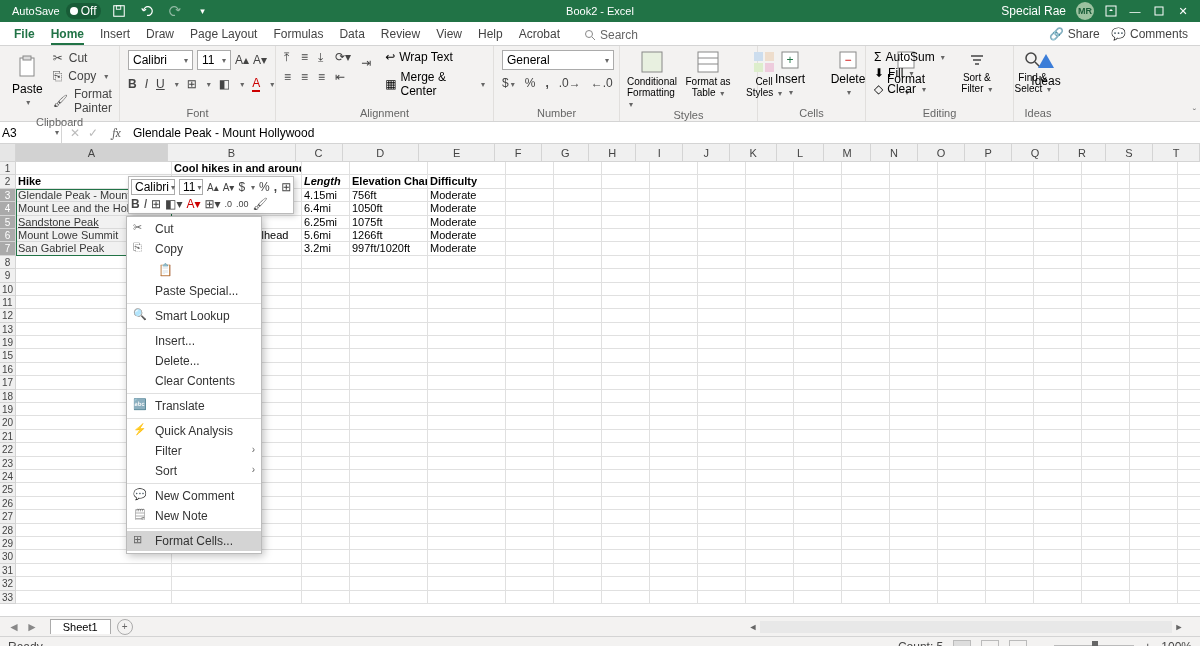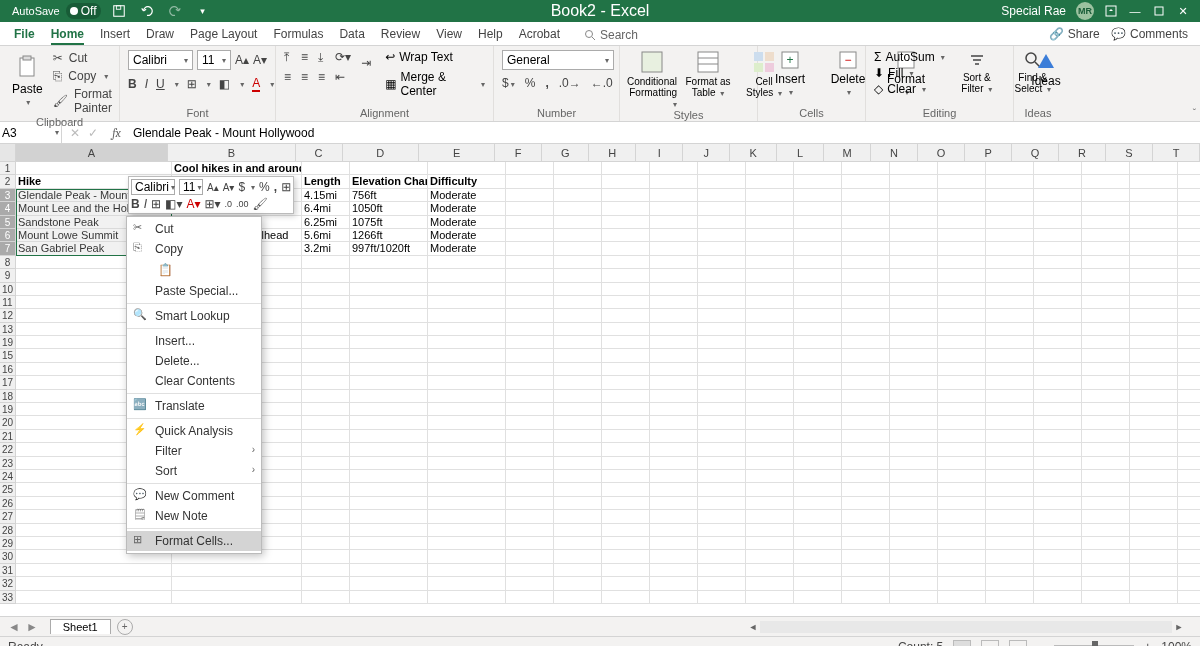--- a/index.html
+++ b/index.html
@@ -2,21 +2,21 @@
 <html><head>
 <meta charset="utf-8">
 <style>
 *{margin:0;padding:0;box-sizing:border-box;font-family:"Segoe UI",Tahoma,sans-serif;font-size:12px;user-select:none}
 body{background:#fff;width:1200px;height:646px;overflow:hidden;position:relative}
 .titlebar{height:22px;background:#217346;display:flex;align-items:center;color:#fff;padding:0 4px}
 .autosave-label{font-size:11px;margin-left:8px}
 .autosave-toggle{display:inline-flex;align-items:center;background:#185c37;border-radius:8px;padding:1px 4px;margin-left:6px;font-size:9px}
 .autosave-toggle .knob{width:8px;height:8px;border-radius:50%;background:#fff;margin-right:3px}
 .tb-icon{width:20px;height:20px;display:flex;align-items:center;justify-content:center;font-size:13px;margin-left:8px;cursor:pointer}
-.tb-title{position:absolute;left:50%;transform:translateX(-50%);font-size:16px}
+.tb-title{position:absolute;left:50%;transform:translateX(-50%);font-size:11px}
 .tb-right{margin-left:auto;display:flex;align-items:center;gap:10px;margin-right:6px}
 .avatar{width:18px;height:18px;border-radius:50%;background:#9cc2a0;color:#185c37;display:flex;align-items:center;justify-content:center;font-size:9px;font-weight:bold}
 .wc{width:14px;height:14px;display:flex;align-items:center;justify-content:center;font-size:11px;cursor:pointer}
 .menubar{height:24px;background:#fff;display:flex;align-items:end;border-bottom:1px solid #d4d4d4;padding-left:14px}
 .menubar .file{color:#217346;font-weight:600;margin-right:16px;padding-bottom:4px;cursor:pointer}
 .menubar .tab{margin-right:16px;padding-bottom:4px;cursor:pointer;color:#444}
 .menubar .tab.active{border-bottom:2px solid #217346;color:#217346;font-weight:600;padding-bottom:2px}
 .search-box{display:flex;align-items:center;color:#666;margin-left:8px;margin-bottom:3px}
 .search-box svg{margin-right:4px}
 .share-comments{margin-left:auto;display:flex;gap:12px;margin-right:12px;color:#444;padding-bottom:4px}
@@ -273,21 +273,21 @@
     </div>
     <div class="rgroup-label">Number</div>
   </div>
 
   <div class="rgroup" style="width:138px">
     <div class="styles-row">
       <div class="style-btn">
           <svg width="24" height="24">
             <rect x="2" y="2" width="20" height="20" fill="#e8f0e0" stroke="#888"></rect>
           </svg>
-          <span style="font-size:10px;text-align:right">Conditional<br>Formatting <span class="caret">▾</span></span>
+          <span style="font-size:10px;text-align:left">Conditional<br>Formatting <span class="caret">▾</span></span>
         </div>
       <div class="style-btn">
           <svg width="24" height="24">
             <rect x="2" y="2" width="20" height="20" fill="#fff" stroke="#888"></rect>
             <line x1="2" y1="8" x2="22" y2="8" stroke="#888"></line>
             <line x1="2" y1="14" x2="22" y2="14" stroke="#888"></line>
           </svg>
           <span style="font-size:10px;text-align:center">Format as<br>Table <span class="caret">▾</span></span>
         </div>
       <div class="style-btn">
@@ -471,21 +471,21 @@
         <div class="cell" style="width: 48px;"></div>
         <div class="cell" style="width: 48px;"></div>
         <div class="cell" style="width: 48px;"></div>
         <div class="cell" style="width: 48px;"></div>
         <div class="cell" style="width: 48px;"></div>
         <div class="cell" style="width: 48px;"></div>
       </div>
       <div class="row">
         <div class="cell bold" style="width: 156px;">Hike</div>
         <div class="cell bold" style="width: 130px;">Trailhead</div>
-        <div class="cell bold" style="width: 48px;">Length</div>
+        <div class="cell bold" style="width: 48px; font-style: italic;">Length</div>
         <div class="cell bold" style="width: 78px;">Elevation Change</div>
         <div class="cell bold" style="width: 78px;">Difficulty</div>
         <div class="cell" style="width: 48px;"></div>
         <div class="cell" style="width: 48px;"></div>
         <div class="cell" style="width: 48px;"></div>
         <div class="cell" style="width: 48px;"></div>
         <div class="cell" style="width: 48px;"></div>
         <div class="cell" style="width: 48px;"></div>
         <div class="cell" style="width: 48px;"></div>
         <div class="cell" style="width: 48px;"></div>
@@ -535,21 +535,21 @@
         <div class="cell" style="width: 48px;"></div>
         <div class="cell" style="width: 48px;"></div>
         <div class="cell" style="width: 48px;"></div>
         <div class="cell" style="width: 48px;"></div>
         <div class="cell" style="width: 48px;"></div>
         <div class="cell" style="width: 48px;"></div>
         <div class="cell" style="width: 48px;"></div>
         <div class="cell" style="width: 48px;"></div>
       </div>
       <div class="row">
-        <div class="cell" style="width: 156px;">Sandstone Peak</div>
+        <div class="cell" style="width: 156px; text-decoration: underline;">Sandstone Peak</div>
         <div class="cell" style="width: 130px;"></div>
         <div class="cell" style="width: 48px;">6.25mi</div>
         <div class="cell" style="width: 78px;">1075ft</div>
         <div class="cell" style="width: 78px;">Moderate</div>
         <div class="cell" style="width: 48px;"></div>
         <div class="cell" style="width: 48px;"></div>
         <div class="cell" style="width: 48px;"></div>
         <div class="cell" style="width: 48px;"></div>
         <div class="cell" style="width: 48px;"></div>
         <div class="cell" style="width: 48px;"></div>

